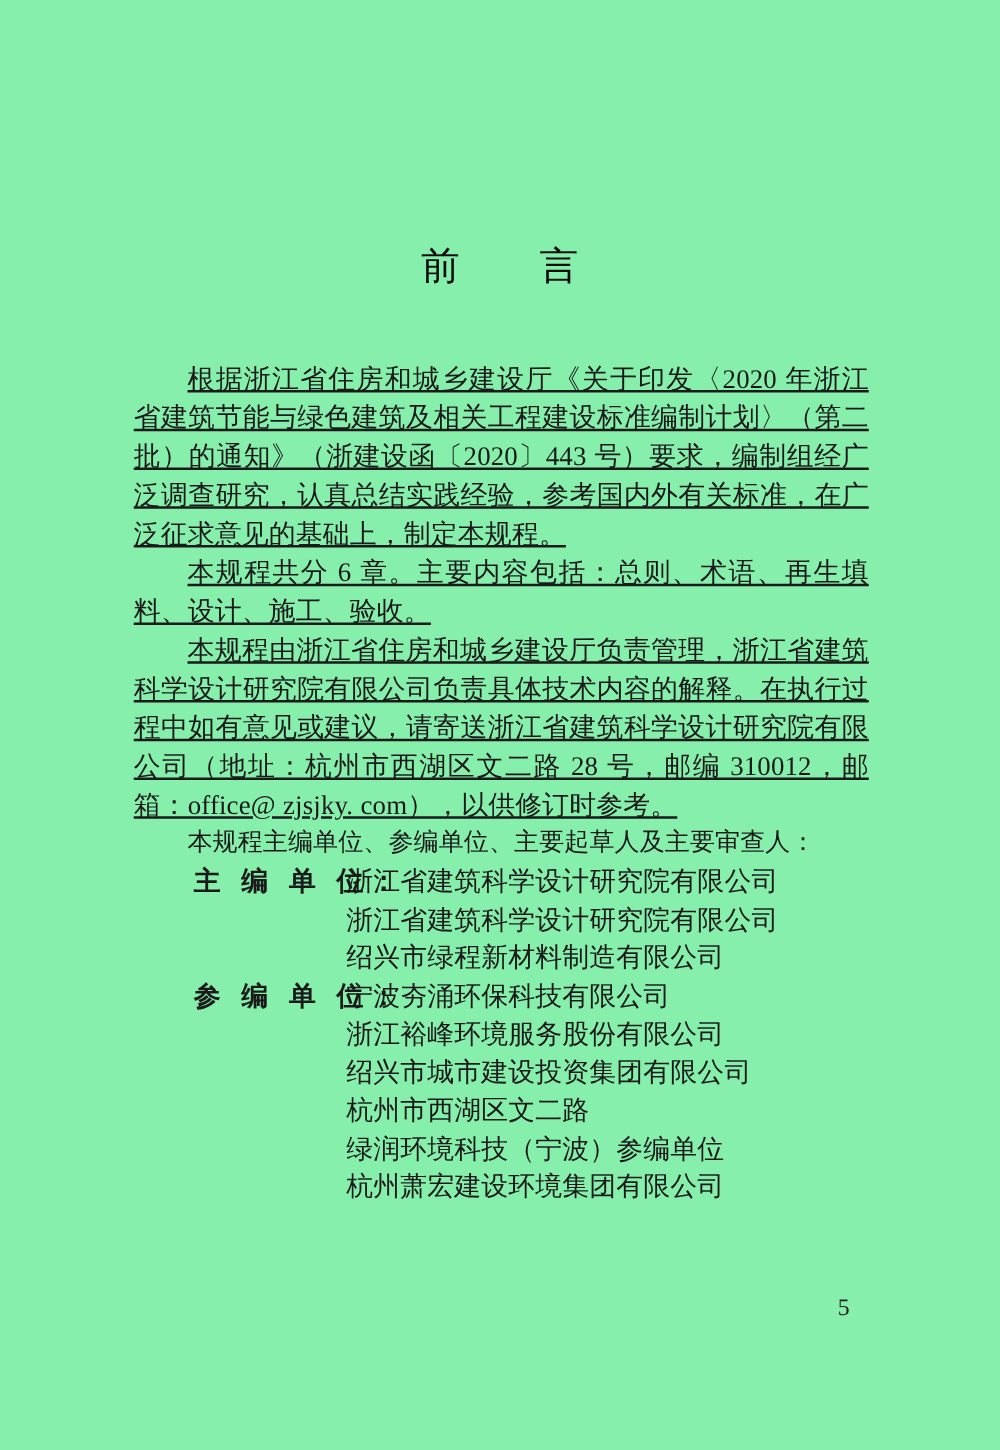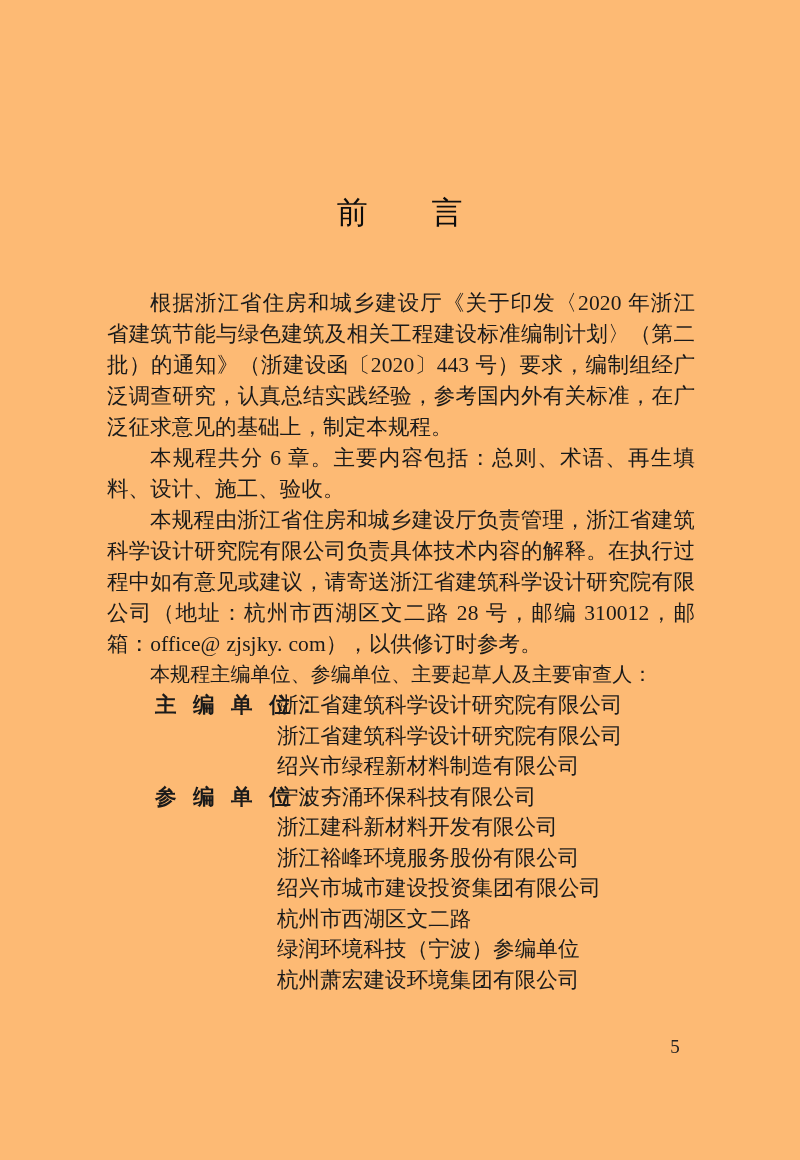--- a/index.html
+++ b/index.html
@@ -4,21 +4,21 @@
 <style>
   html, body {
     margin: 0;
     padding: 0;
     background: #ffffff;
   }
   .page {
     position: relative;
     width: 800px;
     height: 1160px;
-    background: #fdba74;
+    background: #86efac;
     margin: 0 auto;
     overflow: hidden;
     font-family: "Liberation Serif", "DejaVu Serif", serif;
     color: #1a1a1a;
     -webkit-font-smoothing: antialiased;
   }
 
   
   .title {
     position: absolute;
@@ -44,20 +44,21 @@
 
   .para {
     margin: 0;
     font-size: 21.5px;
     line-height: 31px;
     text-align: justify;
     text-justify: inter-character;
     text-indent: 43px;
     letter-spacing: 0.005em;
     word-spacing: 0.02em;
+    text-decoration: underline;
   }
   .para.last-line-natural {
     text-align-last: left;
   }
 
   
   .credits {
     position: absolute;
     top: 659px;
     left: 107px;
@@ -132,21 +133,20 @@
         <div class="credit-item">浙江省建筑科学设计研究院有限公司</div>
         <div class="credit-item">浙江省建筑科学设计研究院有限公司</div>
         <div class="credit-item">绍兴市绿程新材料制造有限公司</div>
       </div>
     </div>
 
     <div class="credit-group">
       <div class="credit-label"><span>参 编 单 位</span><span class="colon">：</span></div>
       <div class="credit-items">
         <div class="credit-item">宁波夯涌环保科技有限公司</div>
-        <div class="credit-item">浙江建科新材料开发有限公司</div>
         <div class="credit-item">浙江裕峰环境服务股份有限公司</div>
         <div class="credit-item">绍兴市城市建设投资集团有限公司</div>
         <div class="credit-item">杭州市西湖区文二路</div>
         <div class="credit-item">绿润环境科技（宁波）参编单位</div>
         <div class="credit-item">杭州萧宏建设环境集团有限公司</div>
       </div>
     </div>
   </div>
 
   <div class="page-number">5</div>

